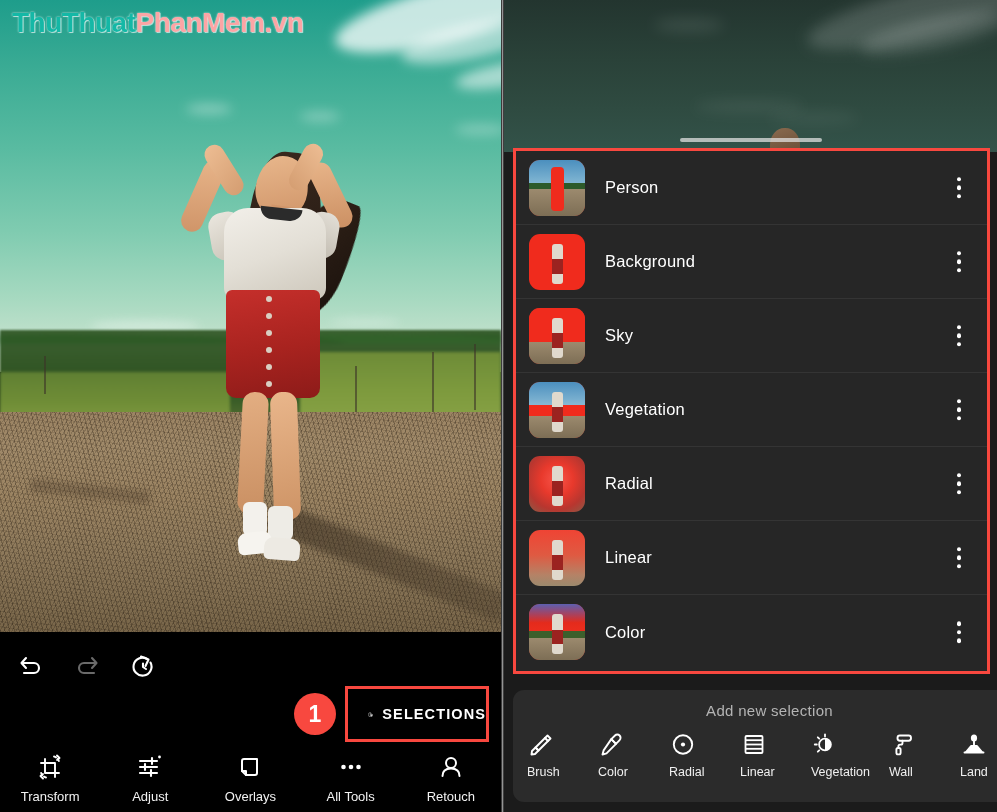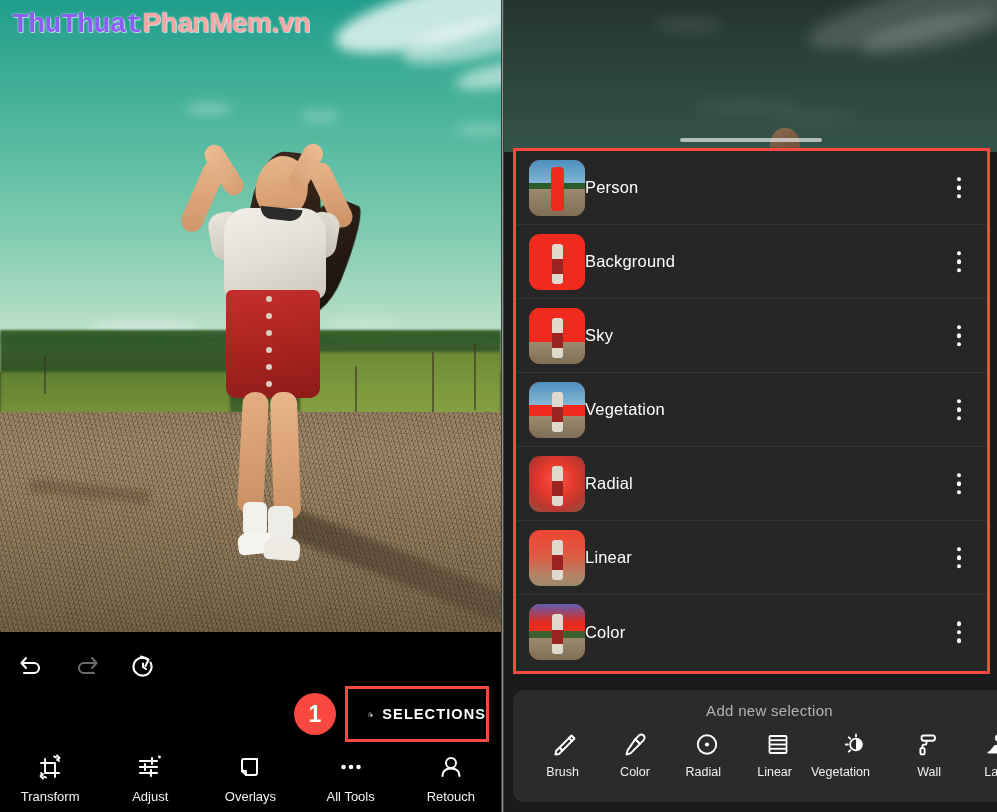--- a/index.html
+++ b/index.html
@@ -179,21 +179,21 @@
   .shoeL{ position:absolute; left:238px; top:532px; width:34px; height:22px; background:#f6f4ef; border-radius:9px 9px 5px 5px; transform:rotate(-6deg);}
   .shoeR{ position:absolute; left:264px; top:538px; width:36px; height:22px; background:#edeae3; border-radius:9px 9px 5px 5px; transform:rotate(4deg);}
 
   
   .watermark{
     position:absolute; left:12px; top:7px; z-index:6;
     font-family:"Liberation Sans", sans-serif;
     font-weight:bold; font-size:28px; letter-spacing:-.5px;
     white-space:nowrap;
   }
-  .wm-a{ color:#8b5cf6; text-shadow:0 0 2px rgba(255,255,255,.85), 1px 1px 0 rgba(255,255,255,.55);font-family:Liberation Mono, monospace;}
+  .wm-a{ color:#14b8a6; text-shadow:0 0 2px rgba(255,255,255,.85), 1px 1px 0 rgba(255,255,255,.55);}
   .wm-b{ color:#fca5a5; text-shadow:0 0 2px rgba(255,255,255,.85), 1px 1px 0 rgba(255,255,255,.55);}
 
   
   .left-toolbar{
     position:absolute; left:0; bottom:0; width:501px; height:180px; background:#000;
   }
   .tb-row1{
     position:relative; height:70px; display:flex; align-items:center; padding:0 0 0 14px;
   }
   .hist-group{ display:flex; gap:22px; align-items:center; }
@@ -268,41 +268,41 @@
   .thumb .t-sky{ position:absolute; left:0; top:0; width:100%; height:52%; }
   .thumb .t-land{ position:absolute; left:0; bottom:0; width:100%; height:48%; }
   .thumb .t-veg{ position:absolute; left:0; bottom:42%; width:100%; height:16%; }
   .thumb .t-fig{
     position:absolute; left:41%; top:18%; width:19%; height:72%;
     background:#e0d9cd; border-radius:3px;
   }
   .thumb .t-fig-sk{ position:absolute; left:41%; top:46%; width:19%; height:26%; background:#9b2320;}
   .thumb .t-fig-red{ position:absolute; left:39%; top:14%; width:23%; height:78%; background:#f02b1d; border-radius:4px;}
   .sel-label{
-    color:#fff; font-size:16.5px; letter-spacing:.2px;
+    color:#fff; font-size:16.5px; margin-left:20px; letter-spacing:.2px;
   }
   .kebab{
     position:absolute; right:22px; top:50%; transform:translateY(-50%);
     display:flex; flex-direction:column; gap:4px; cursor:pointer;
     padding:4px;
   }
   .kebab i{ width:4.5px; height:4.5px; border-radius:50%; background:#fff; display:block; }
 
   .add-panel{
     position:absolute; left:9px; bottom:10px; width:513px; height:112px;
     background:#2b2b2b; border-radius:11px; z-index:10;
   }
   .add-title{
     text-align:center; color:#b4b4b4; font-size:15px; padding-top:12px; letter-spacing:.3px;
   }
   .add-tools{
     display:flex; justify-content:space-between; align-items:flex-end;
     padding:12px 14px 0 14px;
   }
-  .add-tool{ display:flex; flex-direction:column; align-items:flex-end; gap:6px; cursor:pointer; min-width:52px;}
+  .add-tool{ display:flex; flex-direction:column; align-items:flex-start; gap:6px; cursor:pointer; min-width:52px;}
   .add-tool-label{ color:#f0f0f0; font-size:12.5px; }
   svg{ display:block; }
 </style>
 </head>
 <body>
 
 <div class="app">
 
   <div class="left-pane">
 

